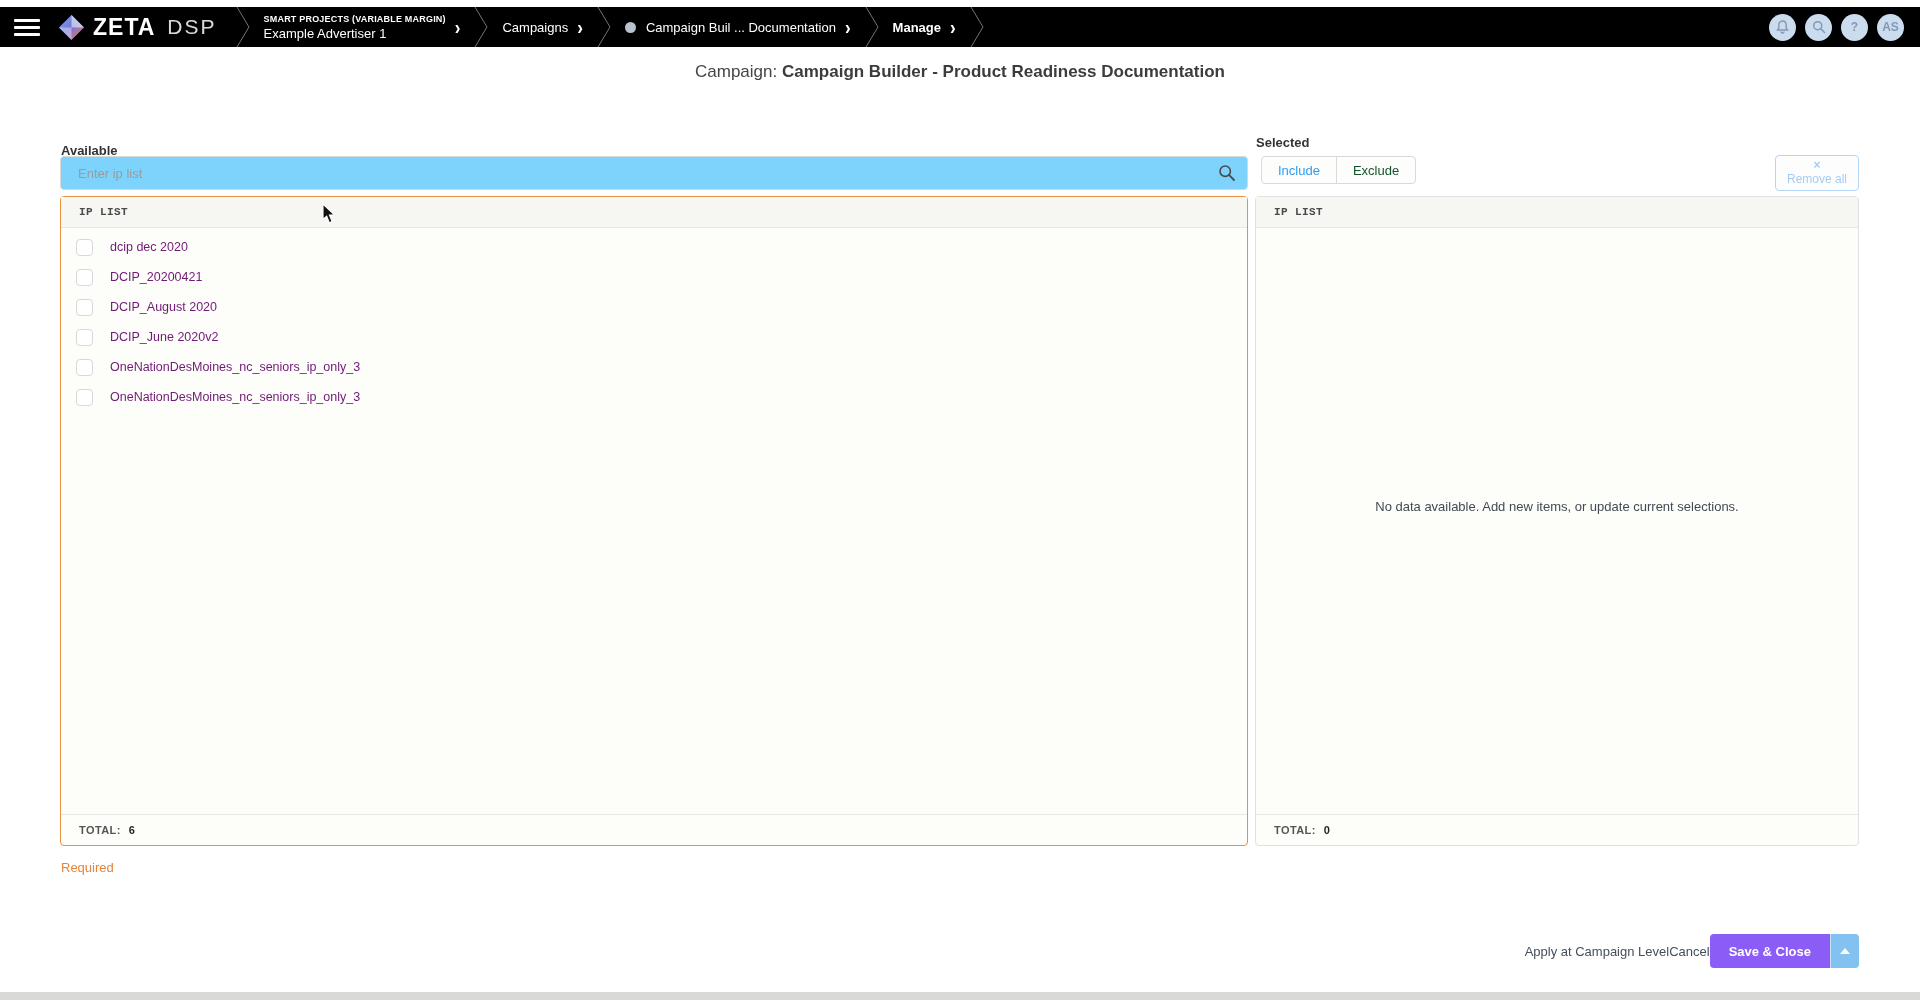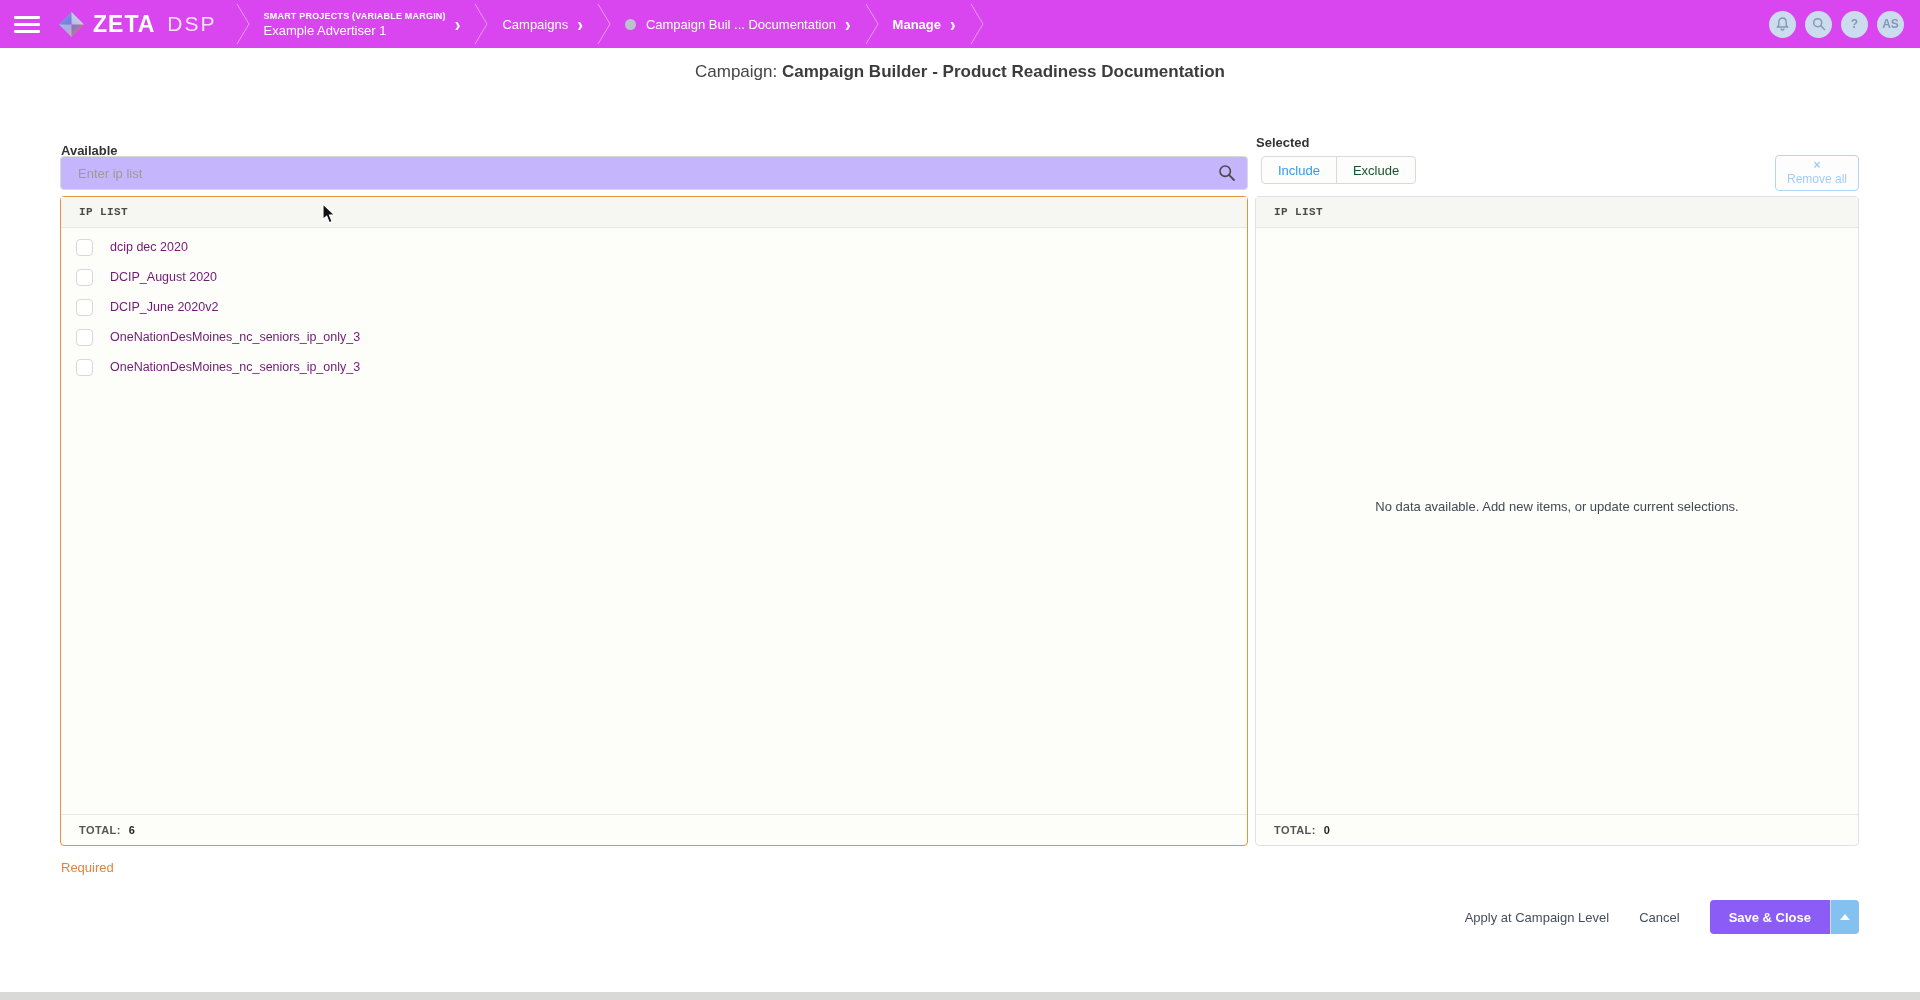--- a/index.html
+++ b/index.html
@@ -7,22 +7,22 @@
   body {
     position:relative;
     font-family:"Liberation Sans", sans-serif;
     background:#ffffff;
     overflow:hidden;
     color:#4a4a4a;
   }
 
   
   .navbar {
-    position:absolute; top:0; left:0; width:1920px; height:48px;
-    background:#d946ef;
+    position:absolute; top:7px; left:0; width:1920px; height:40px;
+    background:#000000;
     display:flex; align-items:center;
   }
   .hamburger { margin-left:14px; width:26px; cursor:pointer; }
   .hamburger span { display:block; height:3px; background:#fff; border-radius:1px; margin:4px 0; }
   .logo { display:flex; align-items:center; margin-left:18px; }
   .logo-diamond { width:27px; height:27px; margin-right:8px; }
   .logo-zeta { font-size:23px; font-weight:bold; color:#fff; letter-spacing:1px; }
   .logo-dsp { font-size:21px; color:rgba(255,255,255,0.85); letter-spacing:2px; margin-left:12px; }
 
   .breadcrumb { display:flex; align-items:center; height:40px; margin-left:18px; }
@@ -55,21 +55,21 @@
   .label-available { top:135px; left:61px;margin-top:8px; }
   .label-selected { top:135px; left:1256px; }
 
   
   .search-wrap { position:absolute; top:156px; left:60px; width:1188px; height:34px; }
   .search-input {
     width:100%; height:100%;
     border:1px solid #d9d9d9; border-radius:4px;
     padding:0 40px 0 17px; font-size:13px; color:#555;
     font-family:"Liberation Sans", sans-serif;
-    background:#c4b5fd; outline:none;
+    background:#7dd3fc; outline:none;
   }
   .search-input::placeholder { color:#9b9b9b; }
   .search-icon { position:absolute; right:12px; top:8px; width:18px; height:18px; cursor:pointer; }
 
   
   .panel {
     position:absolute; top:196px; height:650px;
     background:#fdfdfa; border-radius:4px;
     display:flex; flex-direction:column;
   }
@@ -122,22 +122,22 @@
     color:#a2cdf6; cursor:default; line-height:1.15;
   }
   .remove-all .x { font-size:12px; font-weight:bold; }
   .remove-all .txt { font-size:12px; }
 
   
   .required { position:absolute; top:860px; left:61px; font-size:13px; color:#e8833a; }
 
   
   .actions {
-    position:absolute; top:900px; right:61px; height:34px;
-    display:flex; align-items:center; gap:30px;
+    position:absolute; top:934px; right:61px; height:34px;
+    display:flex; align-items:center; 
   }
   .action-link { font-size:13px; color:#454f5b; cursor:pointer; white-space:nowrap; }
   .save-split { display:flex; height:34px; border-radius:4px; overflow:hidden; }
   .save-main {
     background:#8b5cf6; color:#fff; font-size:13px; font-weight:bold;
     border:none; padding:0 19px; cursor:pointer; display:flex; align-items:center;
     font-family:"Liberation Sans", sans-serif;
   }
   .save-caret {
     background:#83c1f1; width:29px; border:none; cursor:pointer;
@@ -267,20 +267,24 @@
 
 <div class="panel panel-left">
   <div class="panel-header">IP LIST</div>
   <div class="panel-body">
     <div class="ip-row">
       <span class="checkbox"></span>
       <span class="ip-name">dcip dec 2020</span>
     </div>
     <div class="ip-row">
       <span class="checkbox"></span>
+      <span class="ip-name">DCIP_20200421</span>
+    </div>
+    <div class="ip-row">
+      <span class="checkbox"></span>
       <span class="ip-name">DCIP_August 2020</span>
     </div>
     <div class="ip-row">
       <span class="checkbox"></span>
       <span class="ip-name">DCIP_June 2020v2</span>
     </div>
     <div class="ip-row">
       <span class="checkbox"></span>
       <span class="ip-name">OneNationDesMoines_nc_seniors_ip_only_3</span>
     </div>

